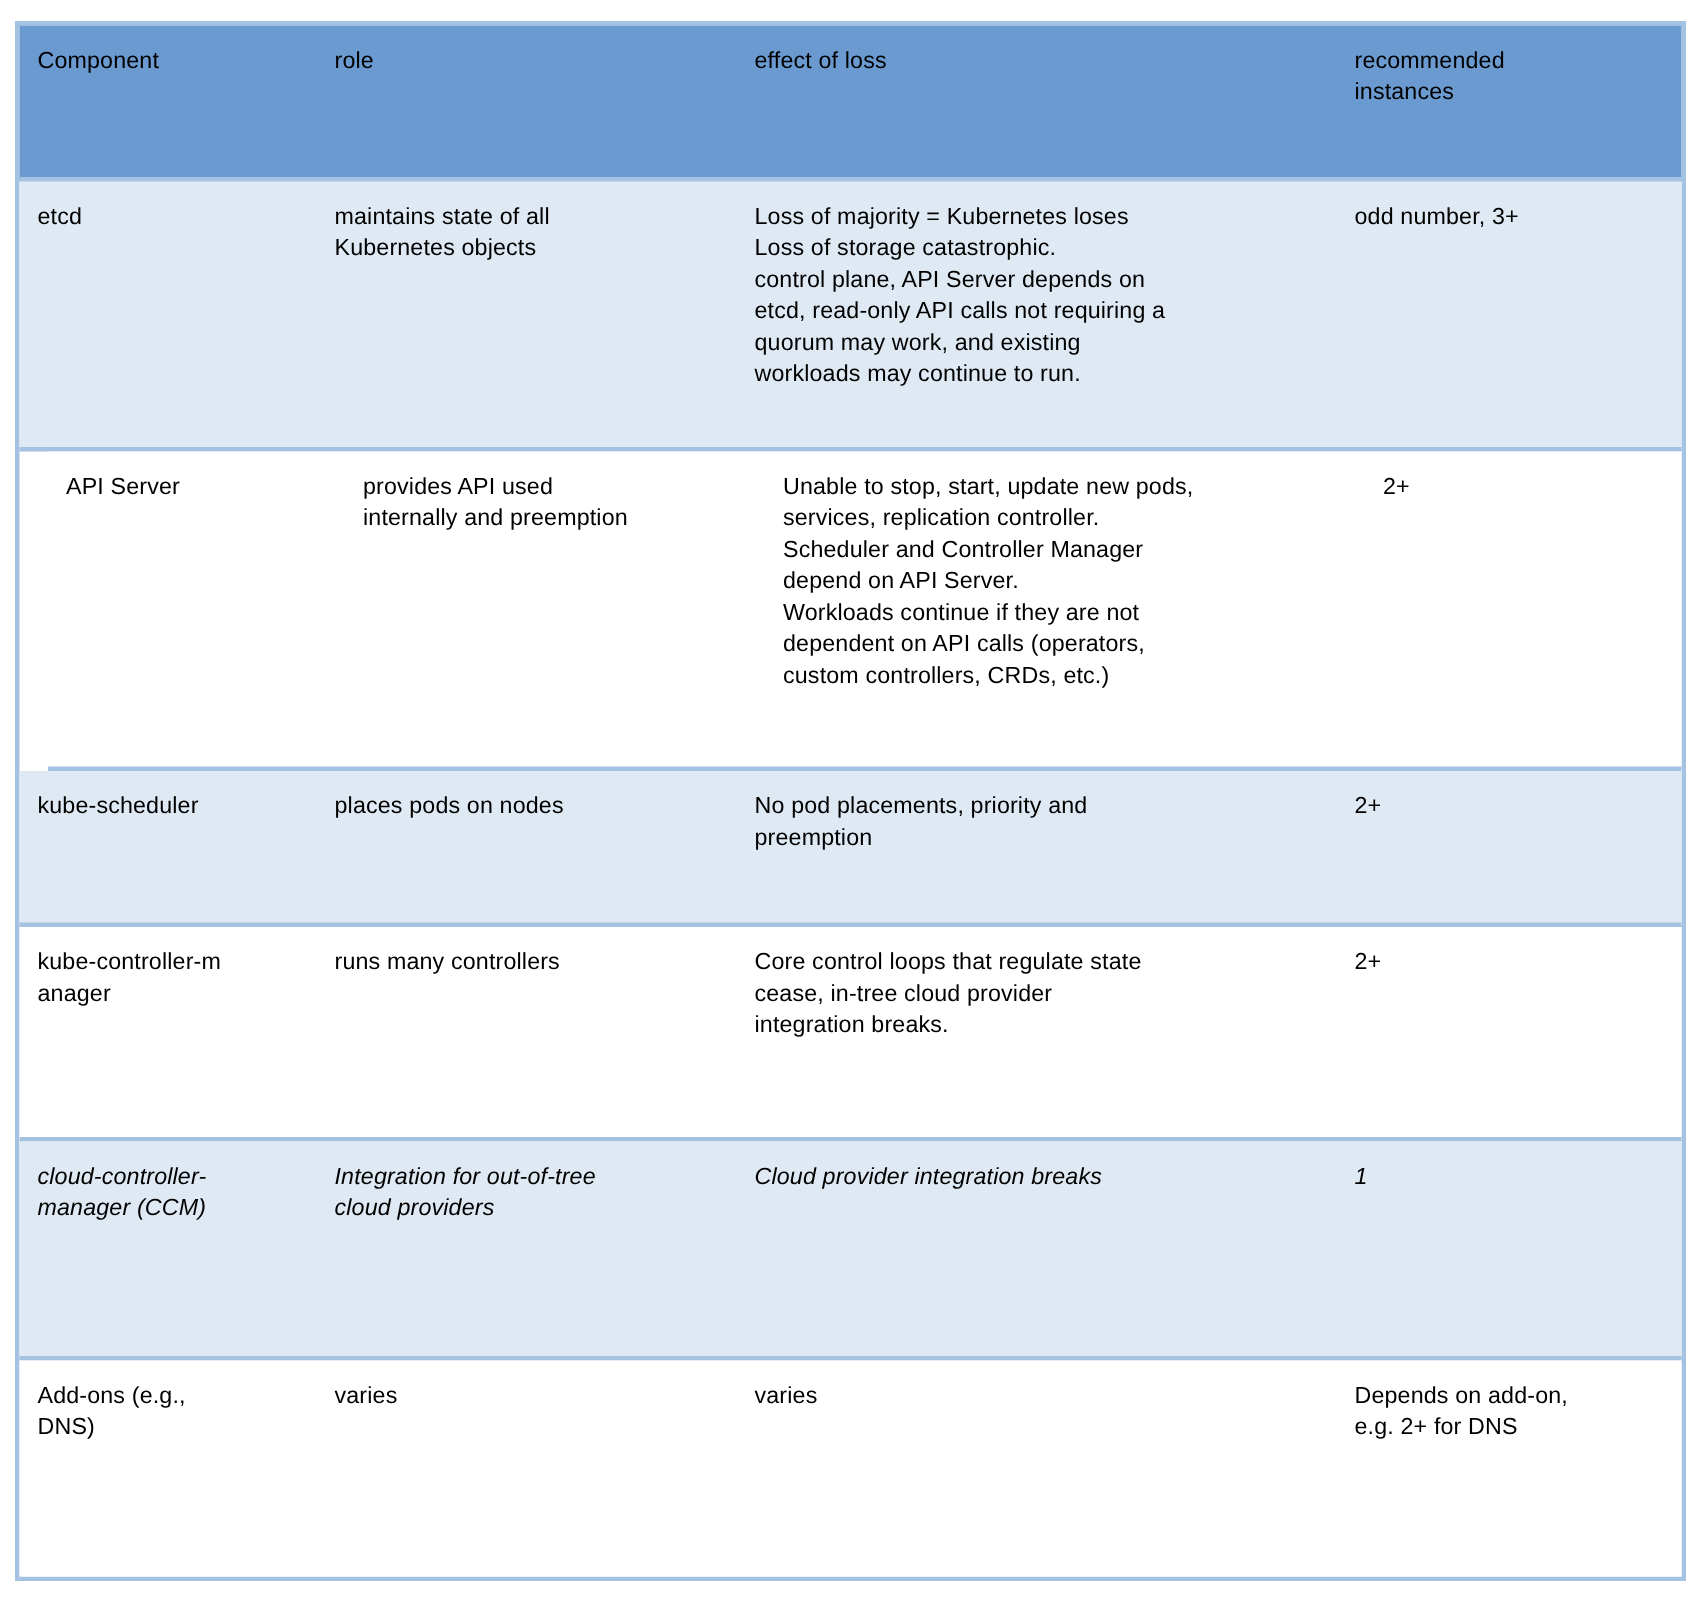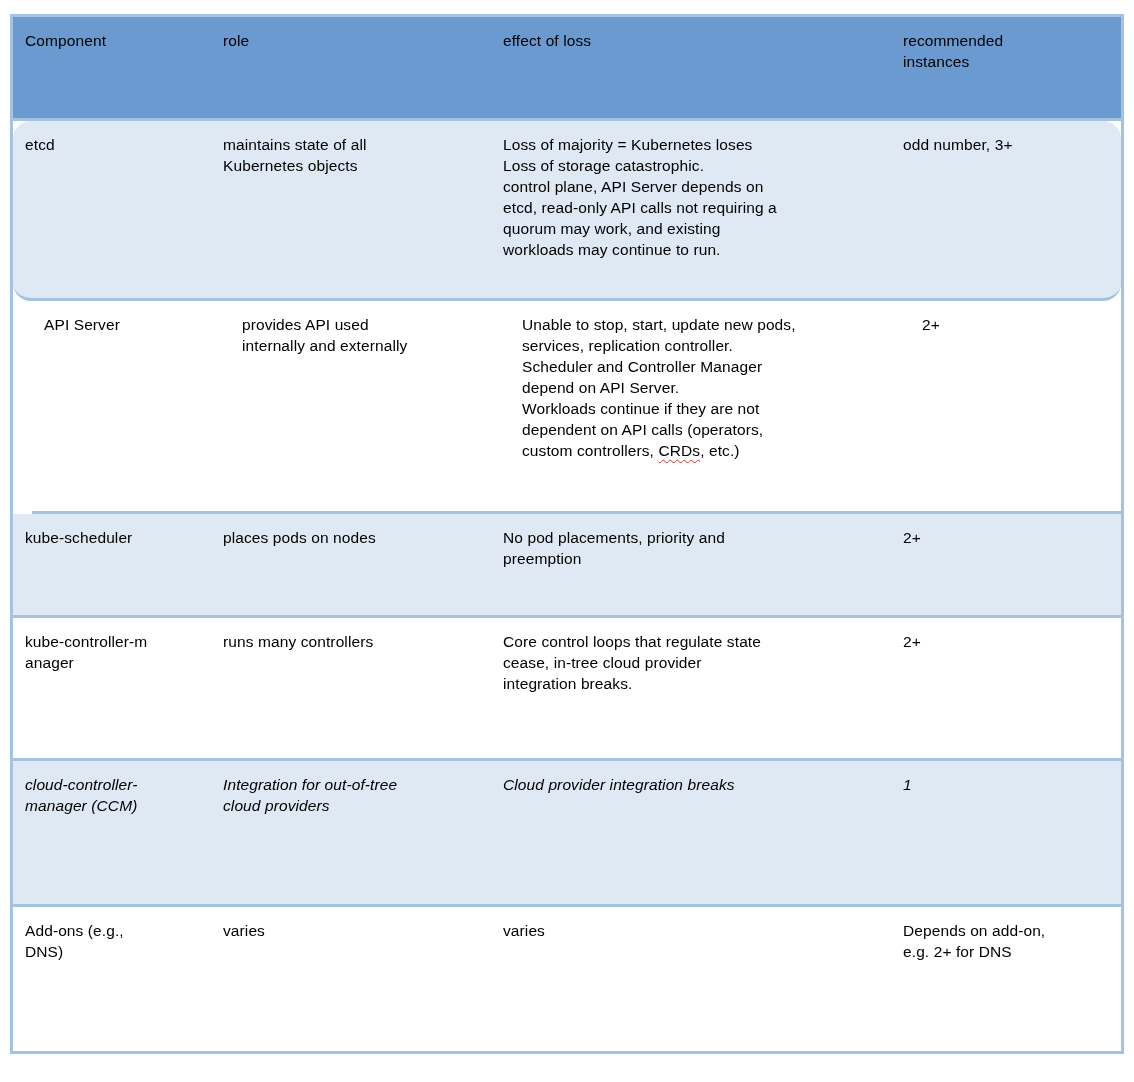--- a/index.html
+++ b/index.html
@@ -35,36 +35,35 @@
     box-sizing: border-box;
   }
   .tbody .trow:last-child { border-bottom: none; }
   .thead .trow {
     background: var(--header-bg);
     min-height: 104px;
     border-bottom: 3px solid var(--border-color);
   }
   .tbody .trow { background: var(--plain-bg); }
   .tbody .trow.shaded { background: var(--shaded-bg); }
-  .tbody .trow:nth-child(1) { min-height: 180px; border-radius: 18px; }
+  .tbody .trow:nth-child(1) { min-height: 180px; }
   .tbody .trow:nth-child(2) { min-height: 213px; margin-left: 19px; }
   .tbody .trow:nth-child(3) { min-height: 104px; }
   .tbody .trow:nth-child(4) { min-height: 143px; }
   .tbody .trow:nth-child(5) { min-height: 146px; font-style: italic; }
   .tbody .trow:nth-child(6) { min-height: 144px; }
   .cell {
     box-sizing: border-box;
     padding: 13px 14px 24px 12px;
     font-size: 15.5px;
     line-height: 21px;
     letter-spacing: 0.1px;
   }
   .cell .line { min-height: 21px; }
   .misspell {
-    text-decoration: underline;
     text-decoration-style: wavy;
     text-decoration-color: var(--misspell-color);
     text-decoration-thickness: 1px;
     text-underline-offset: 3px;
     text-decoration-skip-ink: none;
   }
 </style>
 </head>
 <body>
 
@@ -106,21 +105,21 @@
         <div class="cell">
           <div class="line">odd number, 3+</div>
         </div>
       </div>
       <div class="trow">
         <div class="cell">
           <div class="line">API Server</div>
         </div>
         <div class="cell">
           <div class="line">provides API used</div>
-          <div class="line">internally and externally</div>
+          <div class="line">internally and preemption</div>
         </div>
         <div class="cell">
           <div class="line">Unable to stop, start, update new pods,</div>
           <div class="line">services, replication controller.</div>
           <div class="line">Scheduler and Controller Manager</div>
           <div class="line">depend on API Server.</div>
           <div class="line">Workloads continue if they are not</div>
           <div class="line">dependent on API calls (operators,</div>
           <div class="line">custom controllers, <span class="misspell">CRDs</span>, etc.)</div>
         </div>

